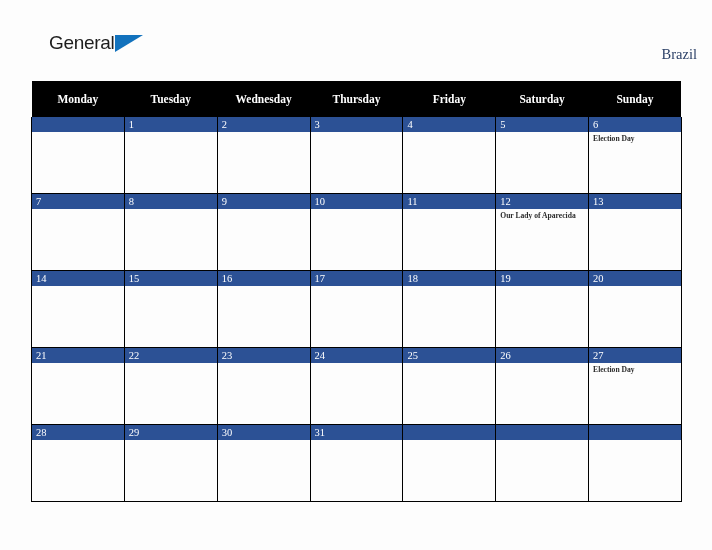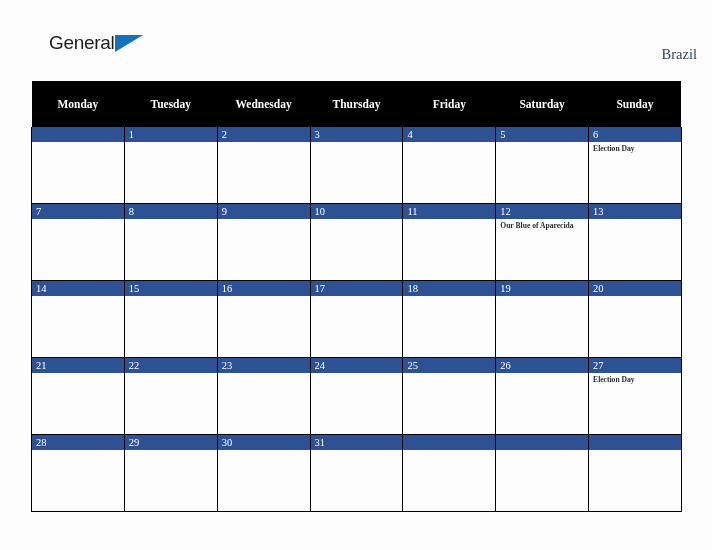--- a/index.html
+++ b/index.html
@@ -107,22 +107,22 @@
   }
 
   table.cal col { width: 92.85px; }
 
   thead th {
     background: #000000;
     color: #ffffff;
     font-family: "Liberation Serif", serif;
     font-weight: bold;
     font-size: 11.5px;
-    height: 20px;
-    padding: 13px;
+    height: 36px;
+    padding: 0;
     text-align: center;
     border: none;
   }
 
   td.daycell {
     border: 1px solid #000000;
     border-top: none;
     vertical-align: top;
     padding: 0;
     height: 76px;
@@ -232,21 +232,21 @@
             </td>
             <td class="daycell">
               <div class="datebar">10</div>
             </td>
             <td class="daycell">
               <div class="datebar">11</div>
             </td>
             <td class="daycell">
               <div class="datebar">12</div>
               <div class="events">
-                <div class="event">Our Blue of Aparecida</div>
+                <div class="event">Our Lady of Aparecida</div>
               </div>
             </td>
             <td class="daycell">
               <div class="datebar">13</div>
             </td>
           </tr>
           <tr>
             <td class="daycell">
               <div class="datebar">14</div>
             </td>

